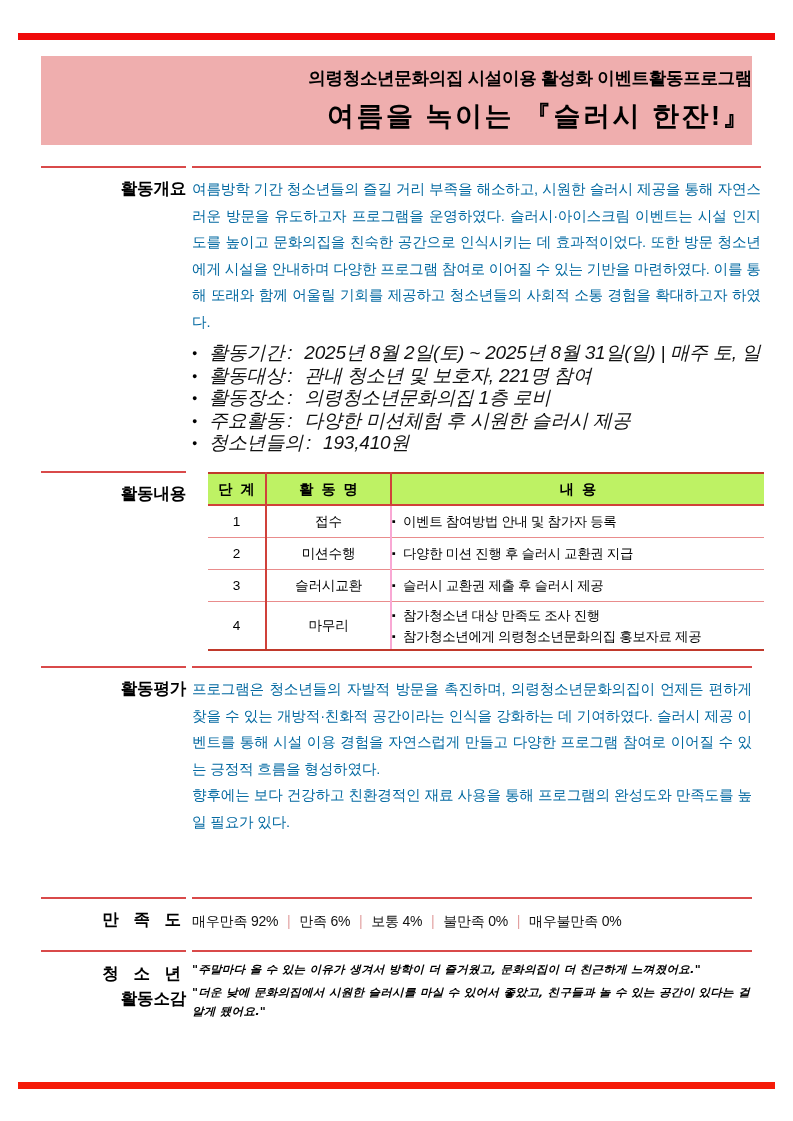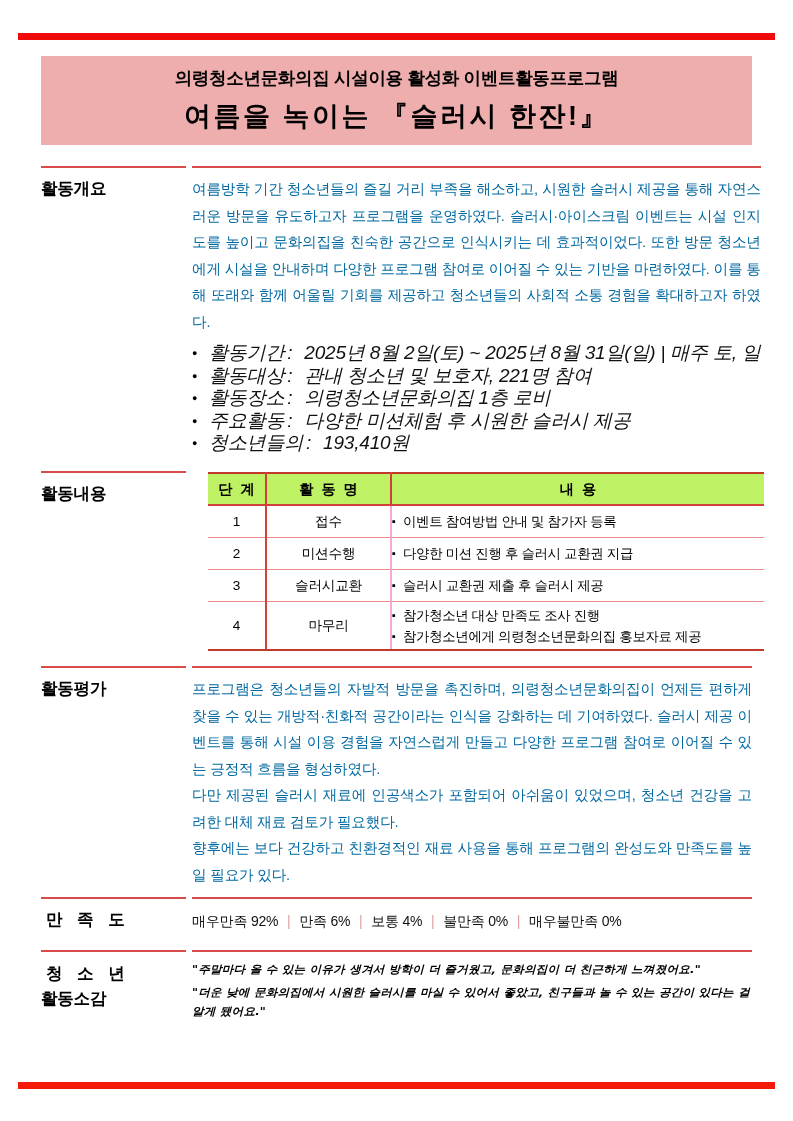--- a/index.html
+++ b/index.html
@@ -42,21 +42,21 @@
   }
 
   
   .title-banner {
     position: absolute;
     left: 41px;
     top: 56px;
     width: 711px;
     height: 89px;
     background: #EFAEAE;
-    text-align: center;
+    text-align: right;
     box-sizing: border-box;
     padding-top: 9px;
   }
   .title-line1 {
     font-size: 17.5px;
     font-weight: bold;
     letter-spacing: -0.3px;
     line-height: 26px;
     color: #000;
   }
@@ -76,21 +76,21 @@
     width: 711px;
     display: flex;
     box-sizing: border-box;
   }
   .sec-label {
     width: 145px;
     flex: 0 0 145px;
     box-sizing: border-box;
     border-top: 2px solid #D94A4A;
     padding-top: 8px;
-    text-align: left;
+    text-align: right;
     font-size: 16.5px;
     font-weight: bold;
     line-height: 25px;
     letter-spacing: -0.2px;
     color: #000;
   }
   .sec-label.spaced {
     letter-spacing: 5px;
     text-indent: 5px;
   }
@@ -325,21 +325,20 @@
         </tbody>
       </table>
     </div>
   </div>
 
   <div class="section" style="top:666px;">
     <div class="sec-label">활동평가</div>
     <div class="sec-gap"></div>
     <div class="sec-body">
       <p class="para">프로그램은 청소년들의 자발적 방문을 촉진하며, 의령청소년문화의집이 언제든 편하게 찾을 수 있는 개방적·친화적 공간이라는 인식을 강화하는 데 기여하였다. 슬러시 제공 이벤트를 통해 시설 이용 경험을 자연스럽게 만들고 다양한 프로그램 참여로 이어질 수 있는 긍정적 흐름을 형성하였다.</p>
-      <p class="para">다만 제공된 슬러시 재료에 인공색소가 포함되어 아쉬움이 있었으며, 청소년 건강을 고려한 대체 재료 검토가 필요했다.</p>
       <p class="para">향후에는 보다 건강하고 친환경적인 재료 사용을 통해 프로그램의 완성도와 만족도를 높일 필요가 있다.</p>
     </div>
   </div>
 
   <div class="section" style="top:897px;">
     <div class="sec-label spaced">만 족 도</div>
     <div class="sec-gap"></div>
     <div class="sec-body" style="padding-top:11px;">
       <div class="satis">
         <span>매우만족</span>

